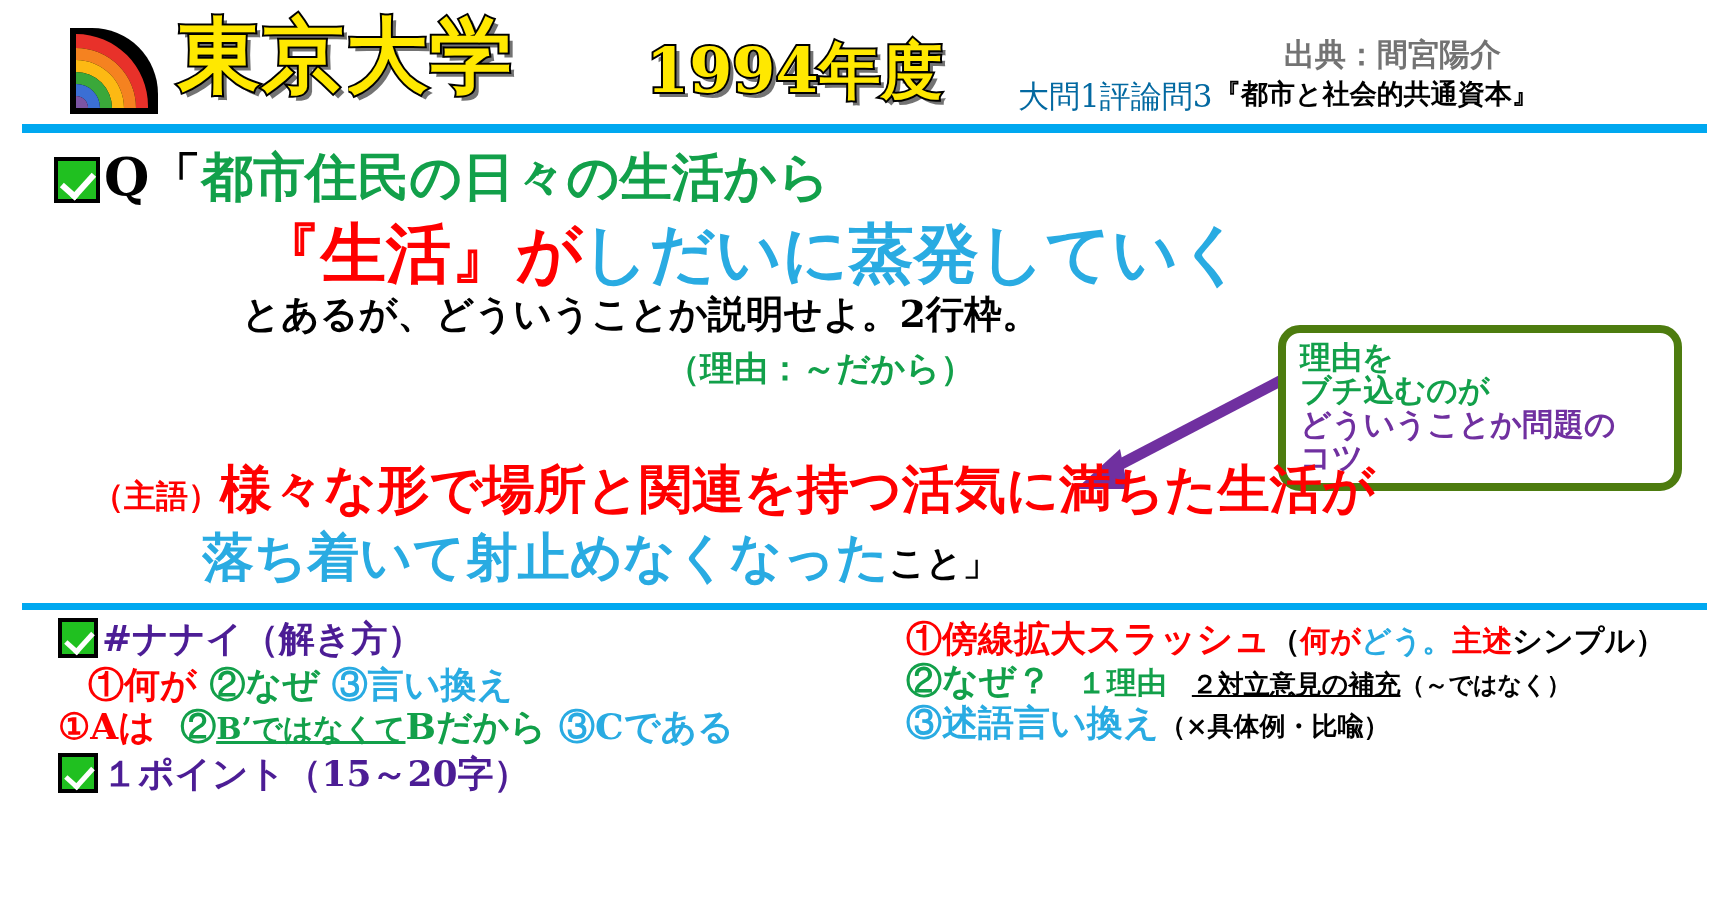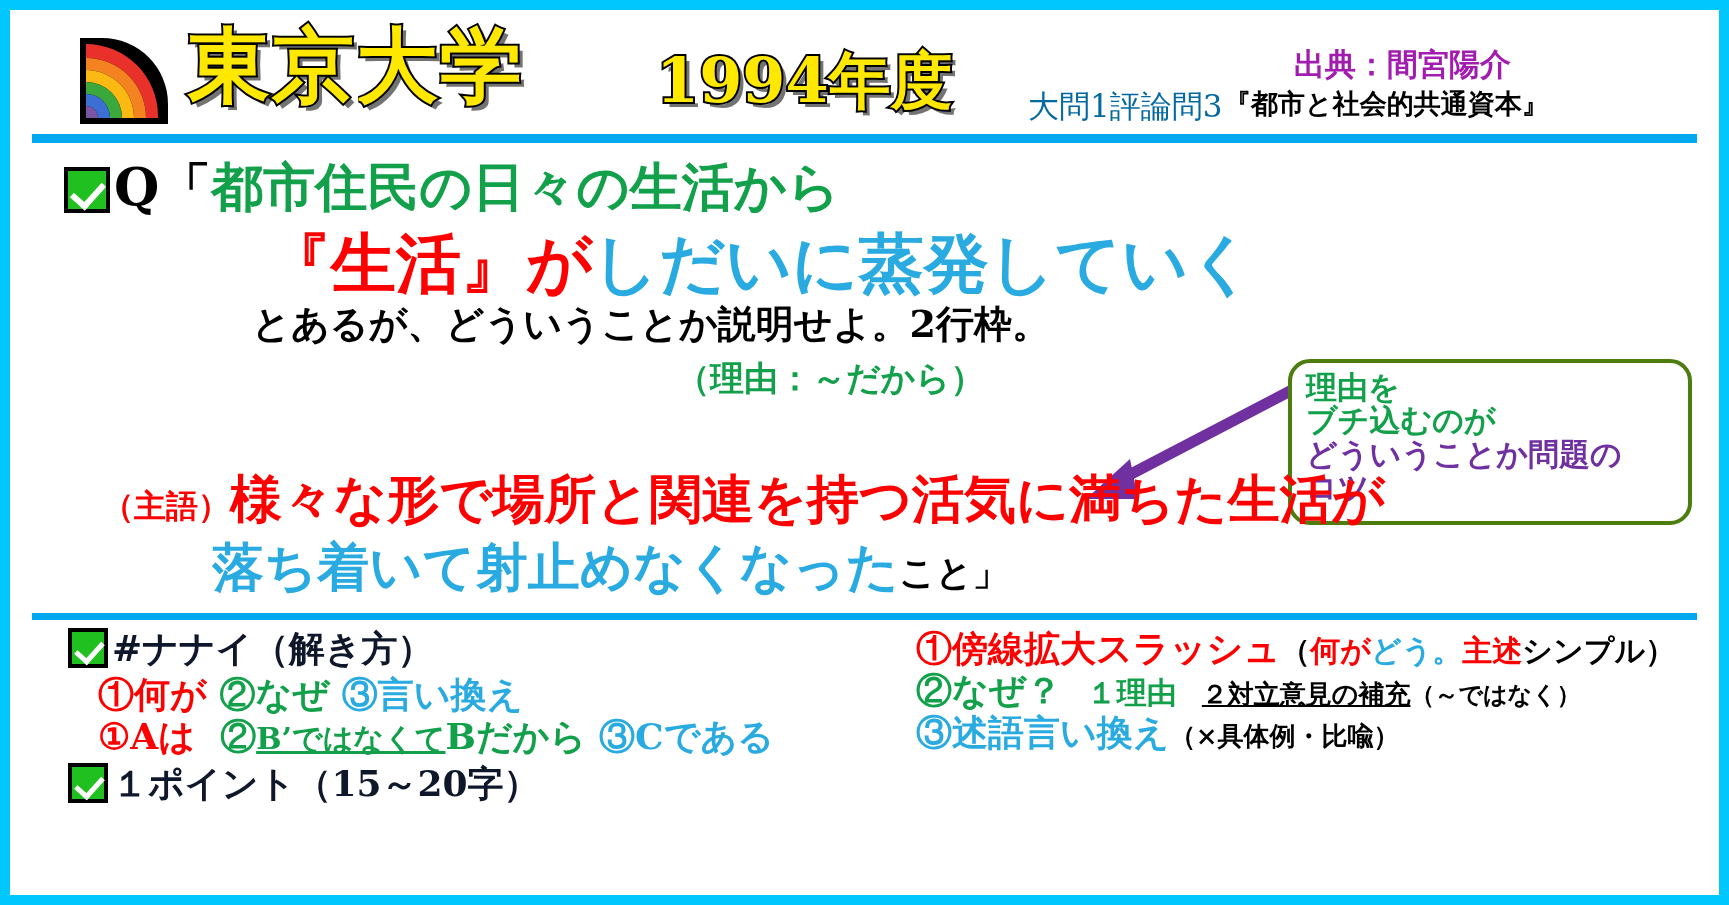--- a/index.html
+++ b/index.html
@@ -1,19 +1,19 @@
 <!DOCTYPE html>
 <html><head>
 <meta charset="utf-8">
 <style>
   html,body{margin:0;padding:0;background:#ffffff;}
   body{font-family:"DejaVu Sans","Liberation Sans",sans-serif;}
   #slide{
     position:relative;width:1729px;height:905px;box-sizing:border-box;
-    background:#00c8ff;padding:10px;overflow:hidden;
+    background:#00c8ff;overflow:hidden;
   }
   #inner{
     position:relative;width:100%;height:100%;background:#ffffff;box-sizing:border-box;
     border:6px solid #ffffff;
   }
   
   .header{position:relative;height:118px;}
   .logo{
     position:absolute;left:52px;top:14px;width:110px;height:98px;
   }
@@ -37,21 +37,21 @@
     text-shadow:5px 5px 0 rgba(0,0,0,0.55);
     white-space:nowrap;
   }
   .qref{
     position:absolute;left:1012px;top:70px;
     font-size:31px;font-weight:normal;color:#0369a1;
     font-family:"DejaVu Serif","Liberation Serif",serif;white-space:nowrap;
   }
   .src1{
     position:absolute;left:1278px;top:28px;
-    font-size:31px;font-weight:bold;color:#a21caf;
+    font-size:31px;font-weight:bold;color:#737373;
     font-family:"DejaVu Serif","Liberation Serif",serif;white-space:nowrap;
   }
   .src2{
     position:absolute;left:1208px;top:70px;
     font-size:27px;font-weight:bold;color:#000;
     font-family:Liberation Mono, monospace;white-space:nowrap;
   }
   
   .rule{height:9px;background:#00a8f0;margin:0 16px;}
   .rule.thin{height:7px;}
@@ -78,40 +78,40 @@
   .q-line3{left:236px;top:162px;font-size:38px;color:#000;}
   .q-reason{left:660px;top:218px;font-size:34px;color:#12a04a;}
   .a-line1{left:48px;top:262px;font-size:52px;}
   .a-line2{left:86px;top:330px;font-size:52px;}
   .a-line3{left:196px;top:398px;font-size:52px;}
   .small-sub{font-size:32px;}
   .smaller{font-size:36px;}
   
   .callout{
     position:absolute;left:1272px;top:192px;width:404px;height:166px;
-    border:4px solid #4d7c0f;border-radius:22px;box-sizing:border-box;
-    padding:8px 10px 0 14px;background:#fff;margin-top:24px;
+    border:8px solid #4d7c0f;border-radius:22px;box-sizing:border-box;
+    padding:8px 10px 0 14px;background:#fff;
   }
   .callout div{
     font-family:"DejaVu Serif","Liberation Serif",serif;
     font-weight:bold;font-size:31px;line-height:1.08;white-space:nowrap;
   }
   .arrow{position:absolute;left:1010px;top:238px;width:280px;height:140px;pointer-events:none;}
   
   .footer{position:relative;height:200px;}
   .fcol{position:absolute;top:8px;}
   .fcol.left{left:52px;}
   .fcol.right{left:870px;}
   .frow{
     font-family:"DejaVu Serif","Liberation Serif",serif;font-weight:bold;
     white-space:nowrap;line-height:1.16;
   }
-  .f-head{font-size:36px;color:#0f172a;margin-bottom:4px;}
+  .f-head{font-size:36px;color:#4c1d95;margin-bottom:4px;}
   .f-item{font-size:36px;margin-left:30px;}
-  .f-item2{font-size:36px;margin-left:30px;}
+  .f-item2{font-size:36px;}
   .chk-sm{
     display:inline-block;width:40px;height:40px;background:#20c020;
     border:4px solid #000;box-sizing:border-box;position:relative;
     vertical-align:-7px;margin-right:4px;
   }
   .chk-sm::after{
     content:"";position:absolute;left:9px;top:4px;width:12px;height:22px;
     border:solid #ffffff;border-width:0 5px 5px 0;transform:rotate(42deg);
   }
   .tiny{font-size:26px;}

